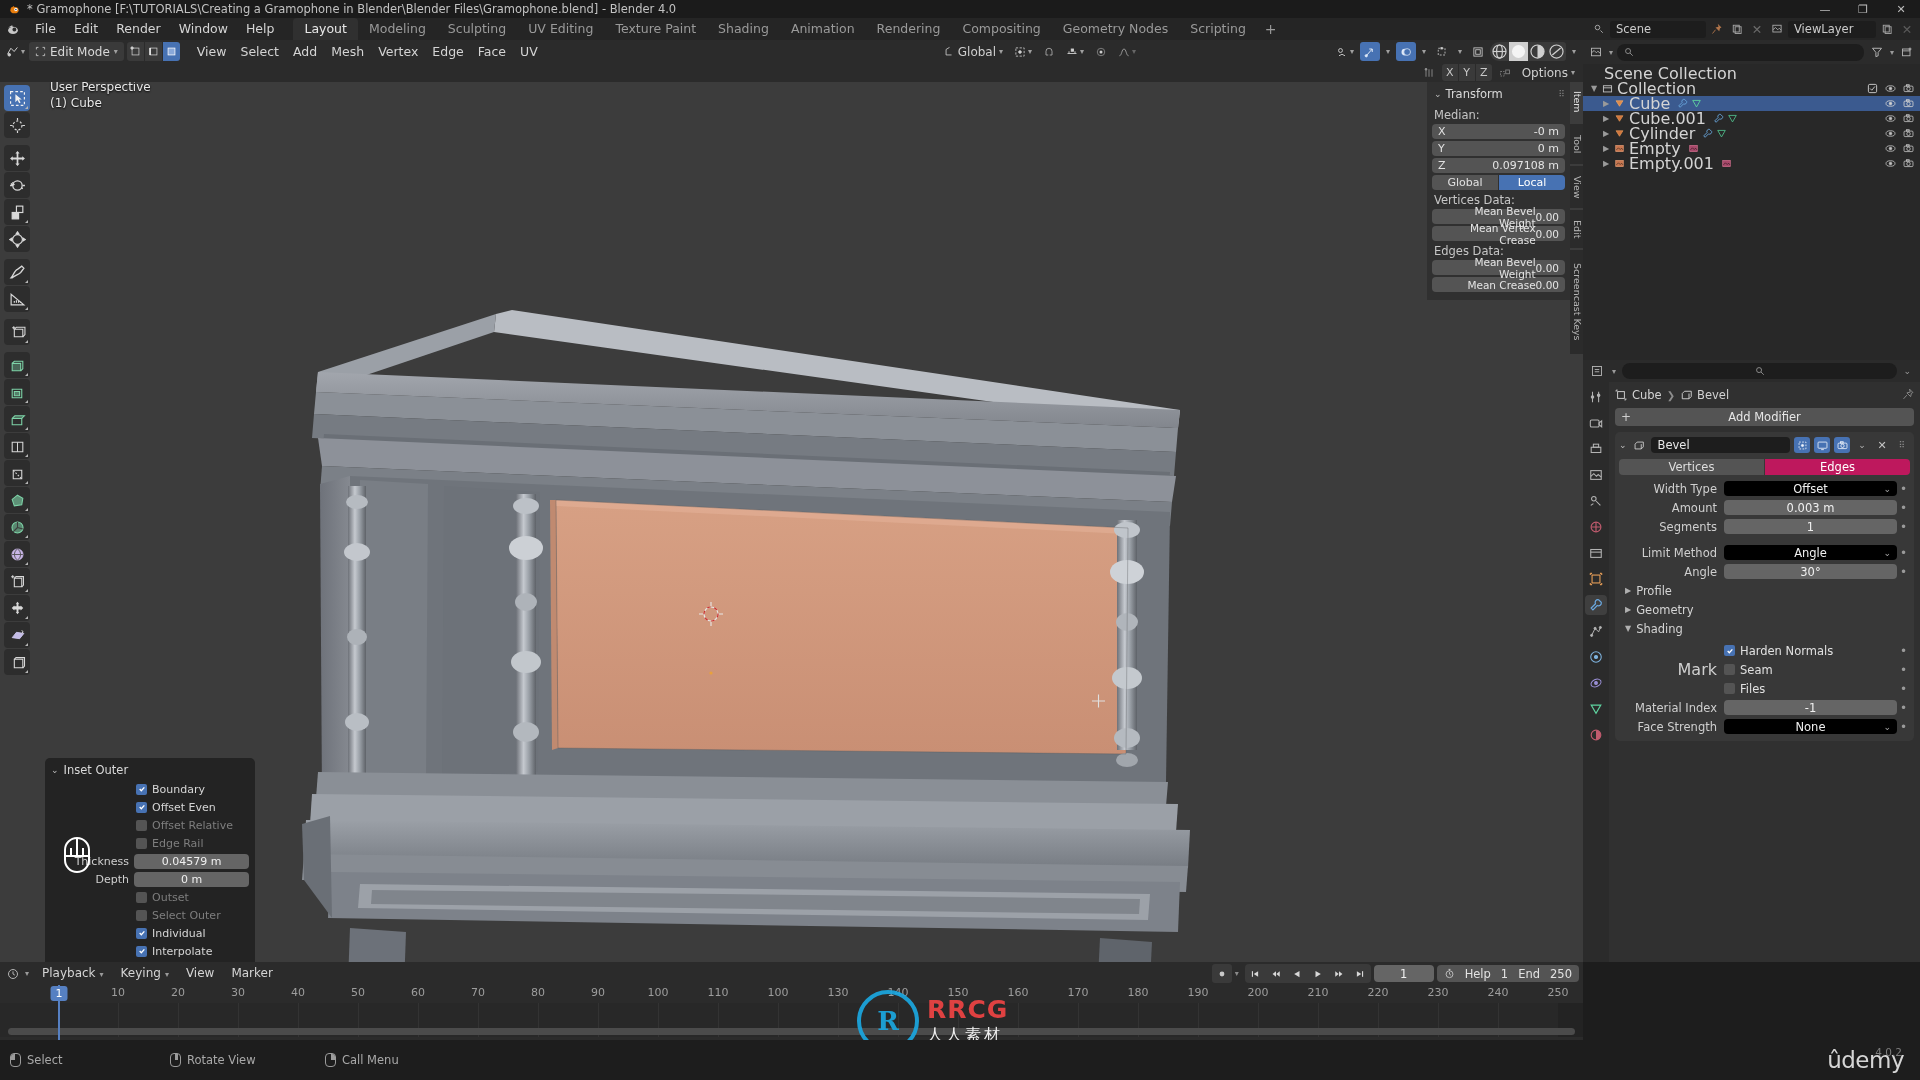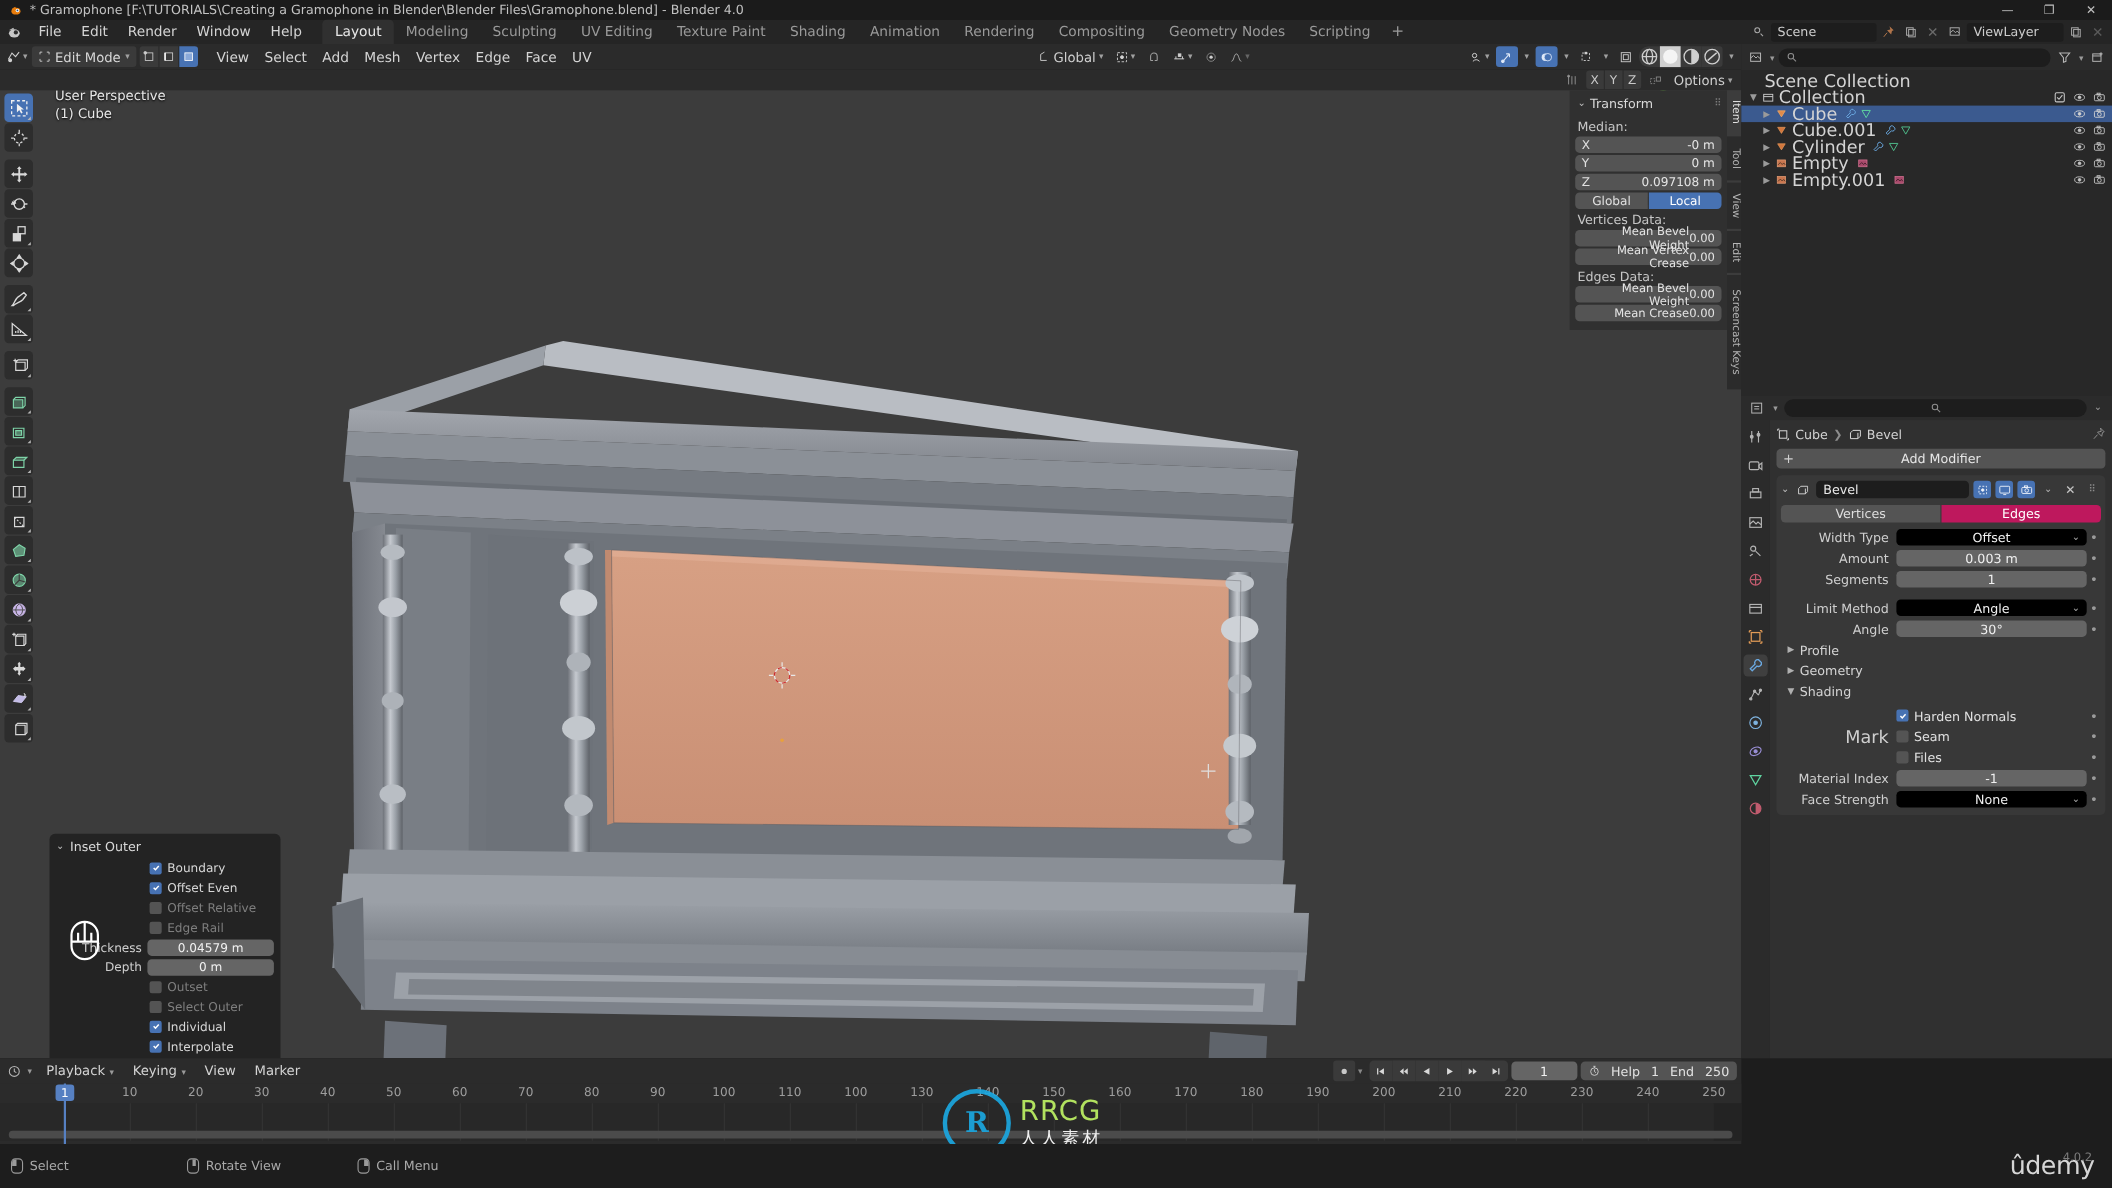--- a/index.html
+++ b/index.html
@@ -242,21 +242,21 @@
   .sb-right{ margin-left:auto; display:flex; align-items:center; gap:14px; padding-right:16px; }
   .udemy{ font-size:23px; color:#d6d6d6; letter-spacing:-.5px; }
   .ver{ font-size:10.5px; color:#7d7d7d; position:absolute; right:18px; top:6px; }
 
   
   .wm{ position:absolute; left:857px; top:988px; width:200px; height:66px;
     display:flex; align-items:center; gap:8px; opacity:.92; pointer-events:none; }
   .wm-circle{ width:62px; height:62px; border-radius:50%; border:4px solid #1ba7e0;
     display:flex; align-items:center; justify-content:center; color:#1ba7e0;
     font-size:26px; font-weight:bold; font-family:"DejaVu Serif",serif; }
-  .wm-txt{ color:#bef264; font-size:25px; font-weight:normal; letter-spacing:1px; line-height:1; }
+  .wm-txt{ color:#ef4444; font-size:25px; font-weight:bold; letter-spacing:1px; line-height:1; }
   .wm-sub{ color:#fff; font-size:16px; letter-spacing:3px; margin-top:3px; }
 </style>
 </head>
 <body>
 
 <div class="titlebar">
   <div class="tb-ico">
     <svg viewBox="0 0 16 16">
         <ellipse cx="8" cy="9" rx="6" ry="4.5" fill="#e87d0d"></ellipse>
         <circle cx="10" cy="8" r="2.4" fill="#fff"></circle>

